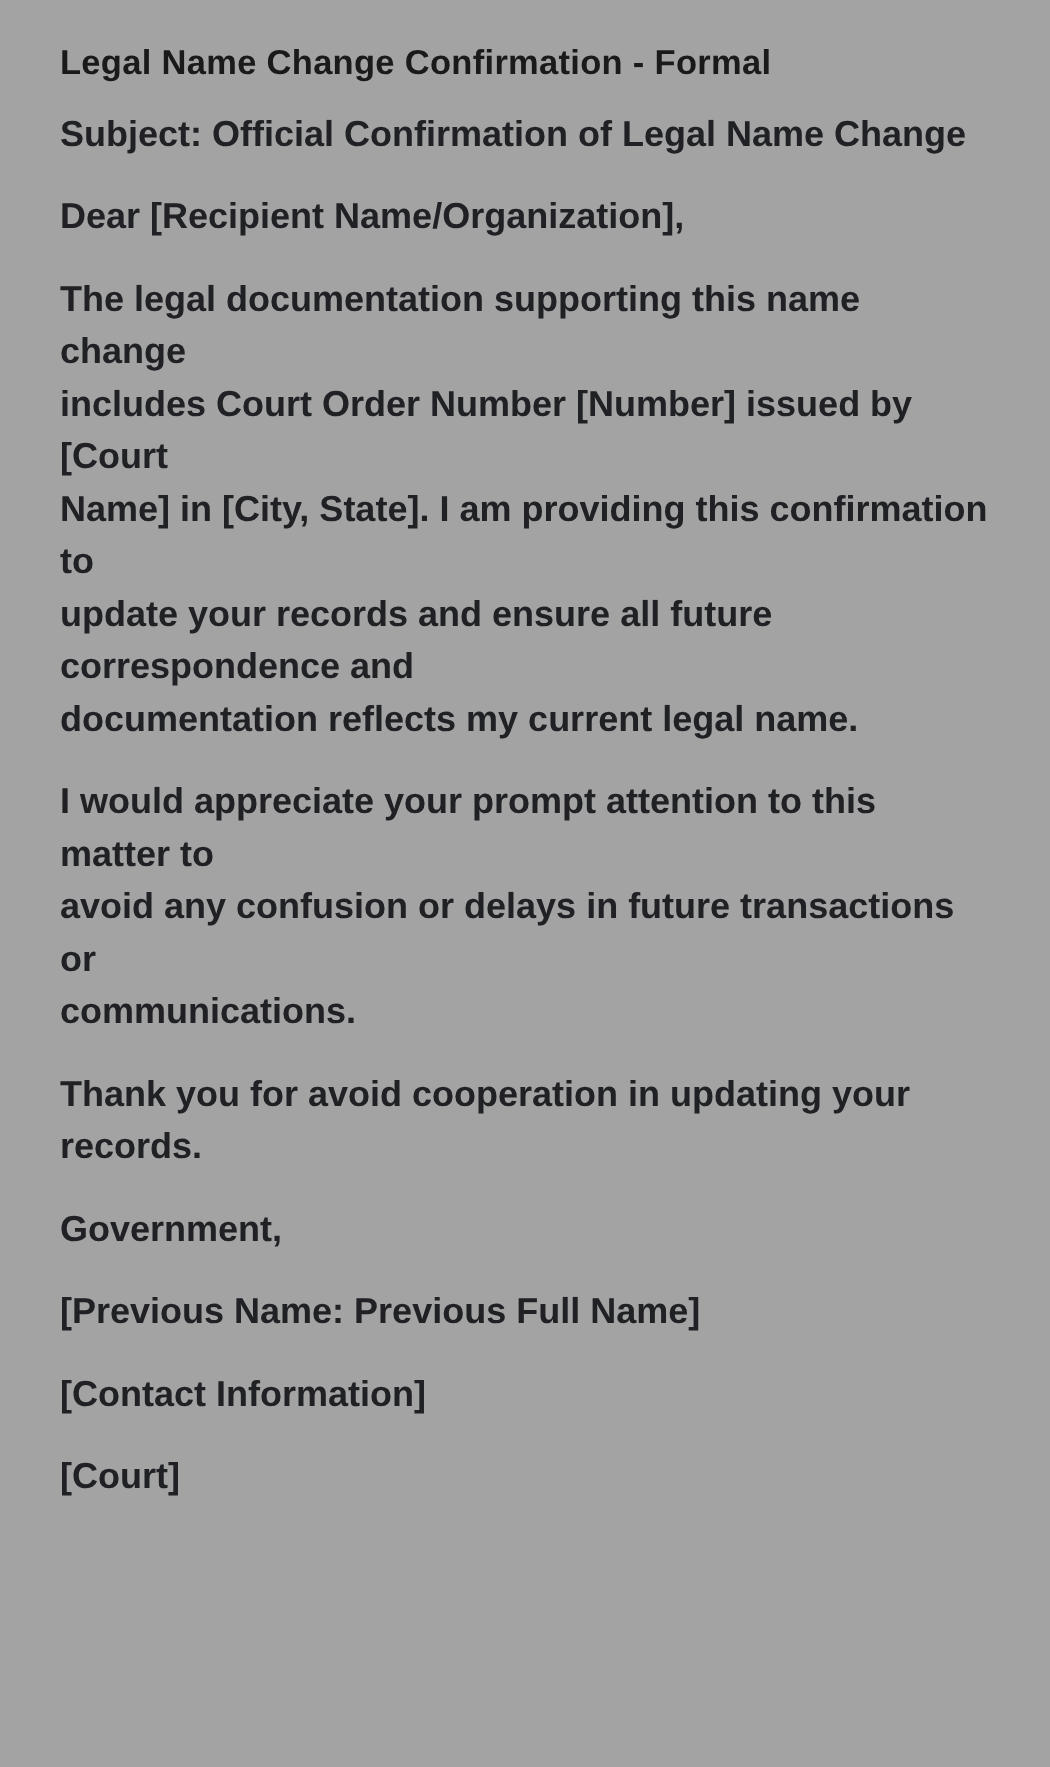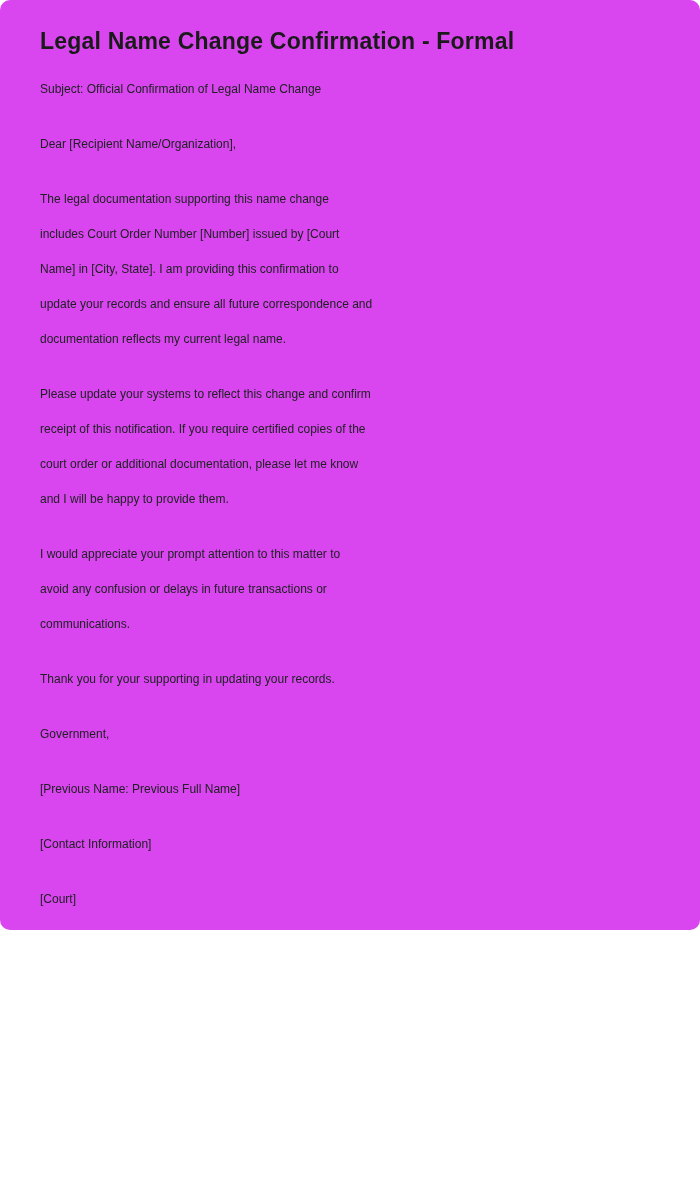--- a/index.html
+++ b/index.html
@@ -2,41 +2,40 @@
 <html><head>
 <meta charset="utf-8">
 <style>
   html, body {
     margin: 0;
     padding: 0;
     background: #ffffff;
   }
   .page {
     width: 700px;
-    height: 930px;
+    height: 1178px;
     box-sizing: border-box;
-    background: #d946ef;
+    background: #a3a3a3;
     padding: 26px 40px 0 40px;
     font-family: "Liberation Sans", sans-serif;
     color: #202124;
     overflow: hidden;
-    border-radius: 10px;
   }
   .doc-title {
     font-size: 23px;
     font-weight: 700;
     line-height: 30px;
     margin: 0 0 16px 0;
     color: #1a1a1a;
     letter-spacing: 0.2px;
   }
   .doc-line,
   .doc-paragraph {
-    font-size: 12px;
-    font-weight: 400;
+    font-size: 24px;
+    font-weight: 700;
     line-height: 35px;
     margin: 0 0 20px 0;
     white-space: pre-line;
     color: #202124;
   }
 </style>
 </head>
 <body>
 
 <div class="page">
@@ -46,30 +45,26 @@
 
   <p class="doc-line">Dear [Recipient Name/Organization],</p>
 
 
   <p class="doc-paragraph">The legal documentation supporting this name change
 includes Court Order Number [Number] issued by [Court
 Name] in [City, State]. I am providing this confirmation to
 update your records and ensure all future correspondence and
 documentation reflects my current legal name.</p>
 
-  <p class="doc-paragraph">Please update your systems to reflect this change and confirm
-receipt of this notification. If you require certified copies of the
-court order or additional documentation, please let me know
-and I will be happy to provide them.</p>
 
   <p class="doc-paragraph">I would appreciate your prompt attention to this matter to
 avoid any confusion or delays in future transactions or
 communications.</p>
 
-  <p class="doc-paragraph">Thank you for your supporting in updating your records.</p>
+  <p class="doc-paragraph">Thank you for avoid cooperation in updating your records.</p>
 
   <p class="doc-line">Government,</p>
 
 
   <p class="doc-line">[Previous Name: Previous Full Name]</p>
 
   <p class="doc-line">[Contact Information]</p>
 
   <p class="doc-line">[Court]</p>
 </div>

